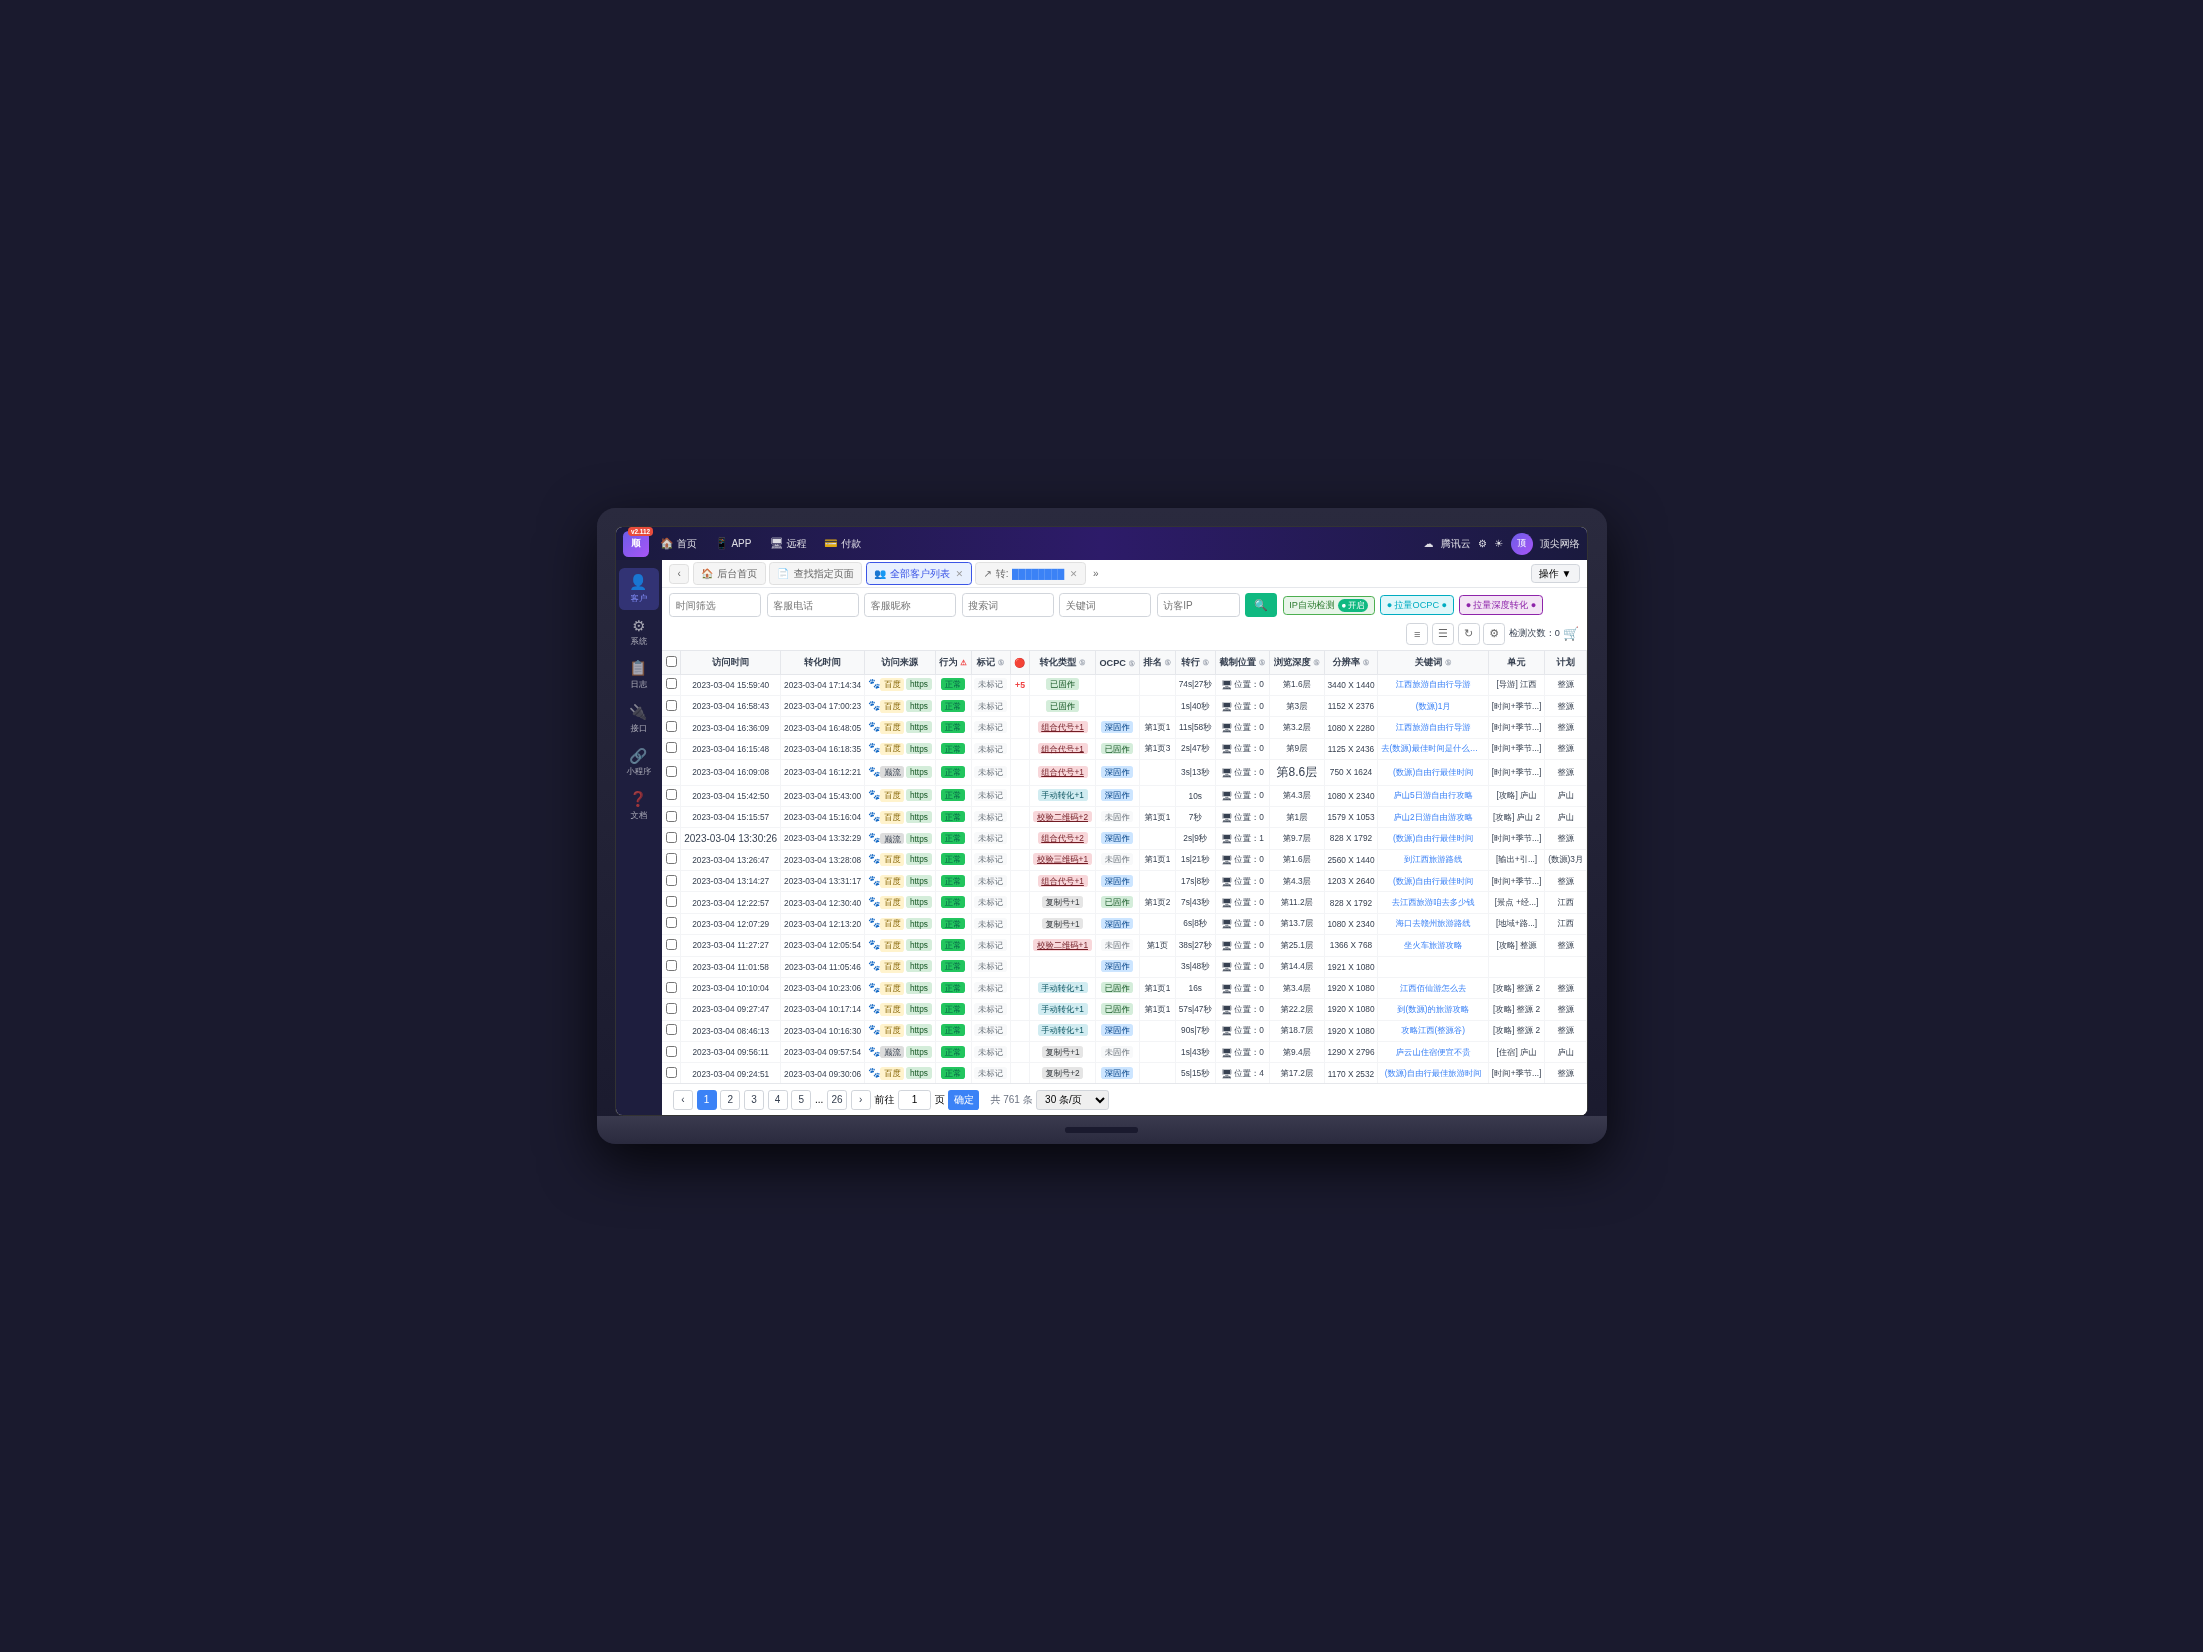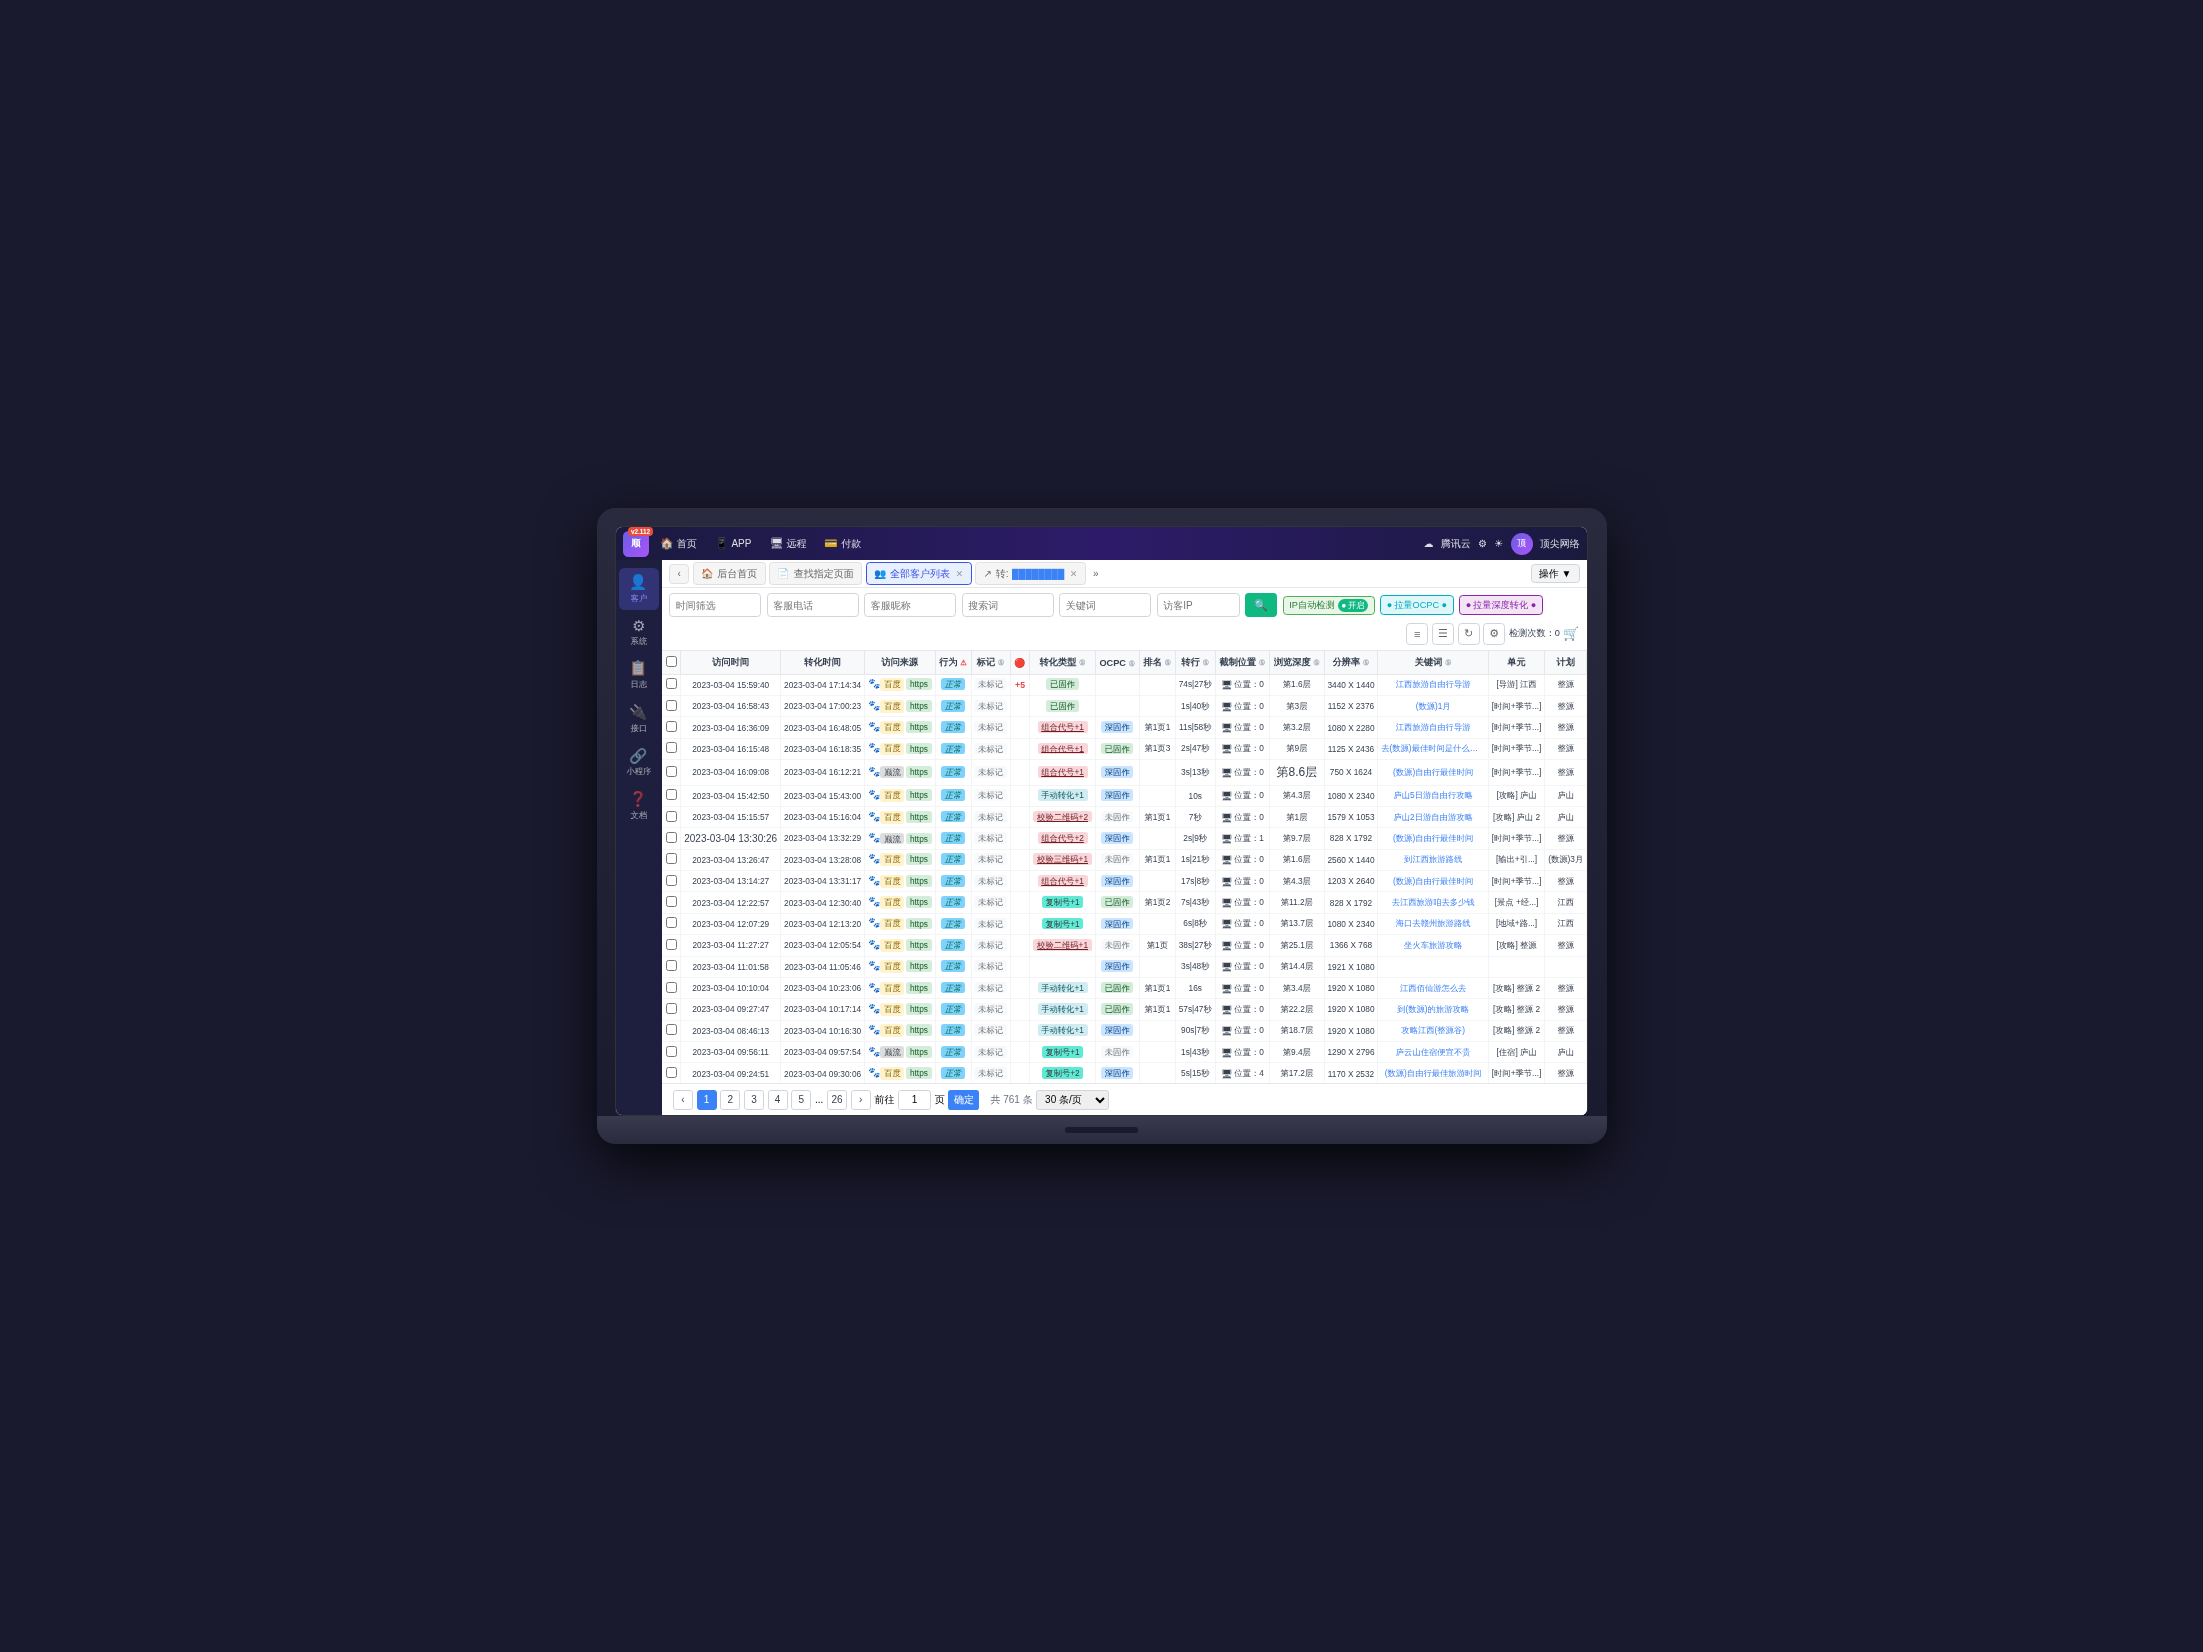--- a/index.html
+++ b/index.html
@@ -270,27 +270,27 @@
       border-bottom: 0.9px solid #f3f4f6;
     }
     tbody td {
       padding: 3.7px 2.8px;
       text-align: center;
       color: #374151;
       white-space: nowrap;
       border-right: 0.9px solid #f3f4f6;
       font-size: 8.7px;
     }
-    .tag-zhengchang { background: #7dd3fc; color: #065f46; border-radius: 2.8px; padding: 0.9px 3.7px; font-size: 8.3px; font-style: italic; }
+    .tag-zhengchang { background: #22c55e; color: #065f46; border-radius: 2.8px; padding: 0.9px 3.7px; font-size: 8.3px; }
     .tag-baidu { background: #fff3cd; color: #856404; border-radius: 2.8px; padding: 0.9px 3.7px; font-size: 8.3px; display: inline-flex; align-items: center; gap: 1.8px; }
     .tag-https { background: #d4edda; color: #155724; border-radius: 2.8px; padding: 0.9px 3.7px; font-size: 8.3px; }
     .tag-yijiao { background: #d4edda; color: #155724; border-radius: 2.8px; padding: 0.9px 3.7px; font-size: 8.3px; }
     .tag-shenceng { background: #cce5ff; color: #004085; border-radius: 2.8px; padding: 0.9px 3.7px; font-size: 8.3px; }
     .tag-weibiaoji { background: #f8f9fa; color: #6c757d; border-radius: 2.8px; padding: 0.9px 3.7px; font-size: 8.3px; }
-    .tag-fuzhi { background: #5eead4; color: #383d41; border-radius: 2.8px; padding: 0.9px 3.7px; font-size: 8.3px; margin-top: 40px; }
+    .tag-fuzhi { background: #e5e5e5; color: #383d41; border-radius: 2.8px; padding: 0.9px 3.7px; font-size: 8.3px; margin-top: 40px; }
     .tag-shoudong { background: #d1ecf1; color: #0c5460; border-radius: 2.8px; padding: 0.9px 3.7px; font-size: 8.3px; }
     .tag-zuhe { background: #f8d7da; color: #721c24; border-radius: 2.8px; padding: 0.9px 3.7px; font-size: 8.3px; text-decoration: underline; }
     .paw-icon { color: #e67e22; font-size: 10px; }
     
     .pagination {
       background: #fff;
       border-top: 0.9px solid #e5e7eb;
       padding: 5.5px 11px;
       display: flex;
       align-items: center;

